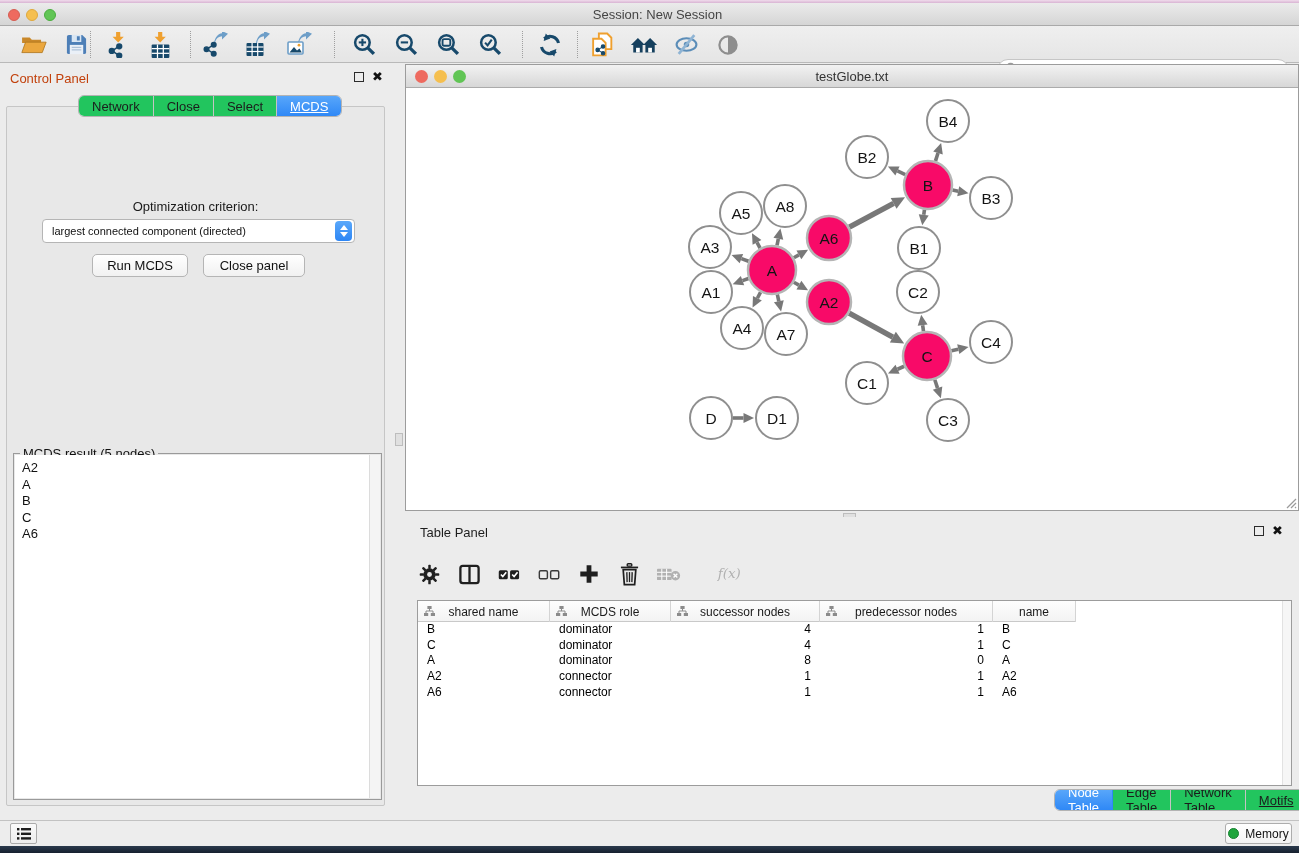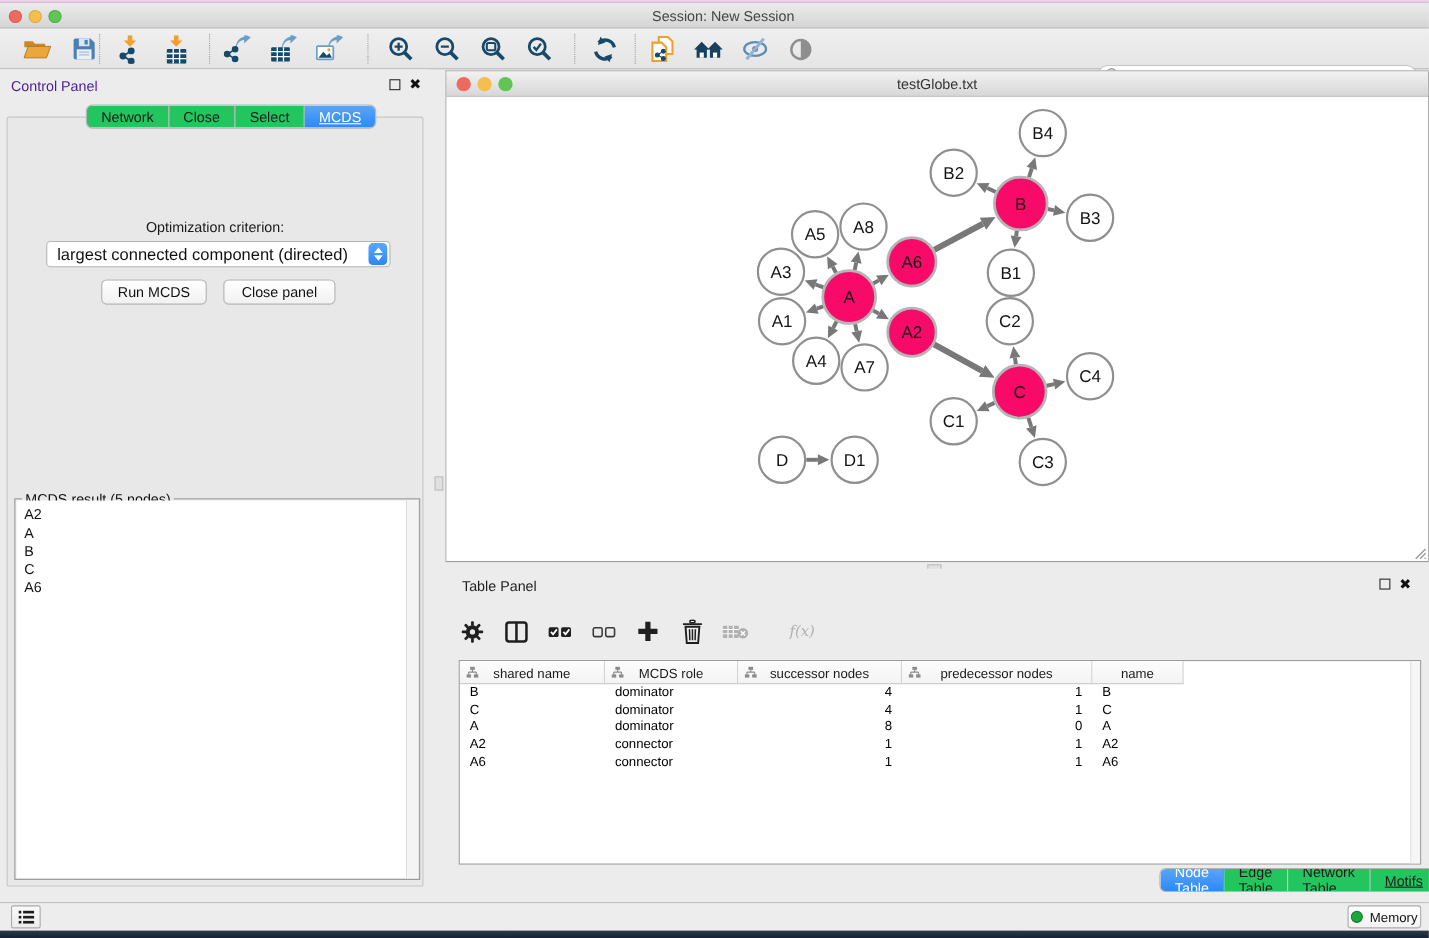--- a/index.html
+++ b/index.html
@@ -31,41 +31,41 @@
     border-left:1px dotted #9f9f9f; }
   .tb-icon { width:28px; height:28px; display:flex; align-items:center; justify-content:center; cursor:default; }
   .tb-icon svg { display:block; }
 
   .search-wrap { position:absolute; left:997px; top:33px; width:292px; height:22px;
     background:#fff; border:1px solid #c6c6c6; border-radius:11px; display:flex; align-items:center; padding-left:7px; }
   .search-wrap input { border:none; outline:none; background:transparent; font-size:12px; width:250px; margin-left:5px; font-family:inherit; }
 
   
   .control-panel { position:absolute; left:0; top:63px; width:391px; height:757px; background:#ececec; }
-  .panel-header { position:absolute; left:10px; top:8px; font-size:13px; color:#4c1d95; }
+  .panel-header { position:absolute; left:10px; top:8px; font-size:13px; color:#c2410c; }
   .panel-icons { position:absolute; right:8px; top:9px; display:flex; gap:8px; align-items:center; }
   .float-ic { width:10px; height:10px; border:1.5px solid #2b2b2b; background:transparent; }
   .close-ic { font-size:13px; font-weight:bold; color:#111; line-height:10px; }
 
   .cp-inner { position:absolute; left:6px; top:43px; width:379px; height:700px;
     background:#e8e8e8; border:1px solid #c6c6c6; border-radius:2px; }
 
   .seg-tabs { position:absolute; display:inline-flex; border:1px solid #b3b3b3; border-radius:6px;
     background:#fff; overflow:hidden; height:22px; }
   .seg-tabs .seg { font-size:13px; color:#1c1c1c; padding:0 13px; display:flex; align-items:center;
     border-right:1px solid #c4c4c4; background:#22c55e; cursor:default; }
   .seg-tabs .seg:last-child { border-right:none;text-decoration:underline; }
   .seg-tabs .seg.active { background:linear-gradient(#58a6fa,#2f88f6); color:#fff; border-right-color:#2f88f6; }
 
   .cp-tabs { left:78px; top:32px; }
 
   .opt-label { position:absolute; left:0; width:391px; top:136px; text-align:center; font-size:13px; color:#1a1a1a; }
   .opt-select { position:absolute; left:42px; top:156px; width:313px; height:24px; background:#fff;
     border:1px solid #b5b5b5; border-radius:4px; display:flex; align-items:center; }
-  .opt-select .val { font-size:15px; color:#111; padding-left:9px; flex:1; white-space:nowrap; }
+  .opt-select .val { font-size:11px; color:#111; padding-left:9px; flex:1; white-space:nowrap; }
   .stepper { width:17px; height:20px; margin-right:2px; border-radius:4px;
     background:linear-gradient(#5aa8fa,#2d86f5); display:flex; flex-direction:column; align-items:center; justify-content:center; gap:2px; }
   .stepper .up { width:0;height:0;border-left:4px solid transparent;border-right:4px solid transparent;border-bottom:5px solid #fff; }
   .stepper .dn { width:0;height:0;border-left:4px solid transparent;border-right:4px solid transparent;border-top:5px solid #fff; }
 
   .cp-btn { position:absolute; top:191px; height:23px; background:linear-gradient(#ffffff,#f1f1f1);
     border:1px solid #b5b5b5; border-radius:5px; font-size:13px; color:#111;
     display:flex; align-items:center; justify-content:center; cursor:default; font-family:inherit; }
   .btn-run { left:92px; width:96px; }
   .btn-close { left:203px; width:102px; }

